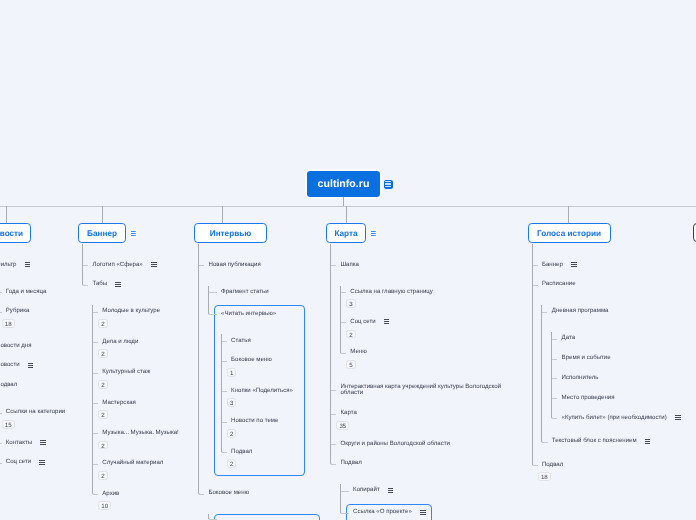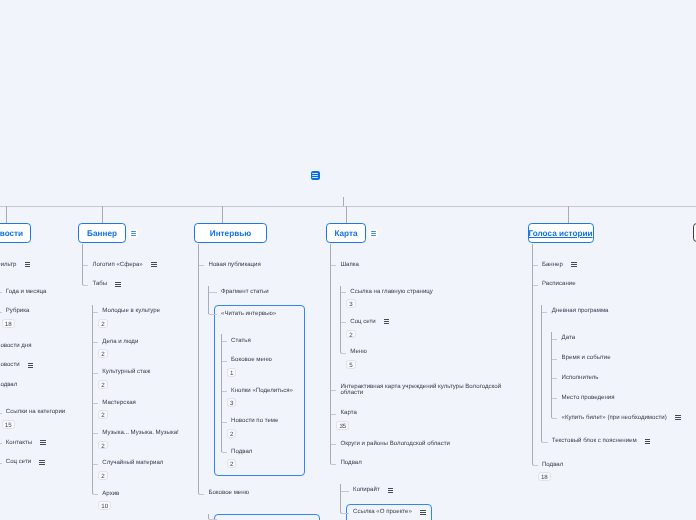--- a/index.html
+++ b/index.html
@@ -74,20 +74,23 @@
       pointer-events:none;}
 </style>
 </head>
 <body>
 
 <div id="stage">
     <div class="hl" style="left: 346.091px; top: 504.156px; width: 84.1656px; height: 20.6875px;"></div>
     <div class="hl" style="left: 214.091px; top: 514.141px; width: 104px; height: 30px;"></div>
     <div class="hl" style="left: 214.091px; top: 305.297px; width: 89.3844px; height: 168.25px;"></div>
     <div class="root-wrap" style="left: 307px; top: 171px;">
+      <div class="root-node">
+        <span>cultinfo.ru</span>
+      </div>
       <span class="root-icon">
         <i></i>
         <i></i>
         <i></i>
       </span>
     </div>
     <div class="hline" style="left: 0px; top: 206px; width: 696px;"></div>
     <div class="tick" style="left: 343px; top: 197px; height: 9px;"></div>
     <div class="tick" style="left: 6px; top: 206px; height: 17px;"></div>
     <div class="sec-wrap" style="left: -18.5px; top: 223px;">
@@ -355,21 +358,21 @@
             </div>
             <div class="item hl-item">
               <div class="lbl"><span>Ссылка «О проекте»</span><span class="ham"><i></i><i></i><i></i></span></div>
             </div>
           </div>
         </div>
       </div>
     </div>
     <div class="tick" style="left: 568px; top: 206px; height: 17px;"></div>
     <div class="sec-wrap" style="left: 527.5px; top: 223px;">
-      <div class="sec-node" style="width: 66px; text-decoration: underline;">
+      <div class="sec-node" style="width: 83px;">
         <span>Голоса истории</span>
       </div>
     </div>
     <div class="col" style="left: 531.6px; top: 258.5px;">
       <div class="kids">
         <div class="item">
           <div class="lbl"><span>Баннер</span><span class="ham"><i></i><i></i><i></i></span></div>
           <div class="gap"></div>
         </div>
         <div class="item">

